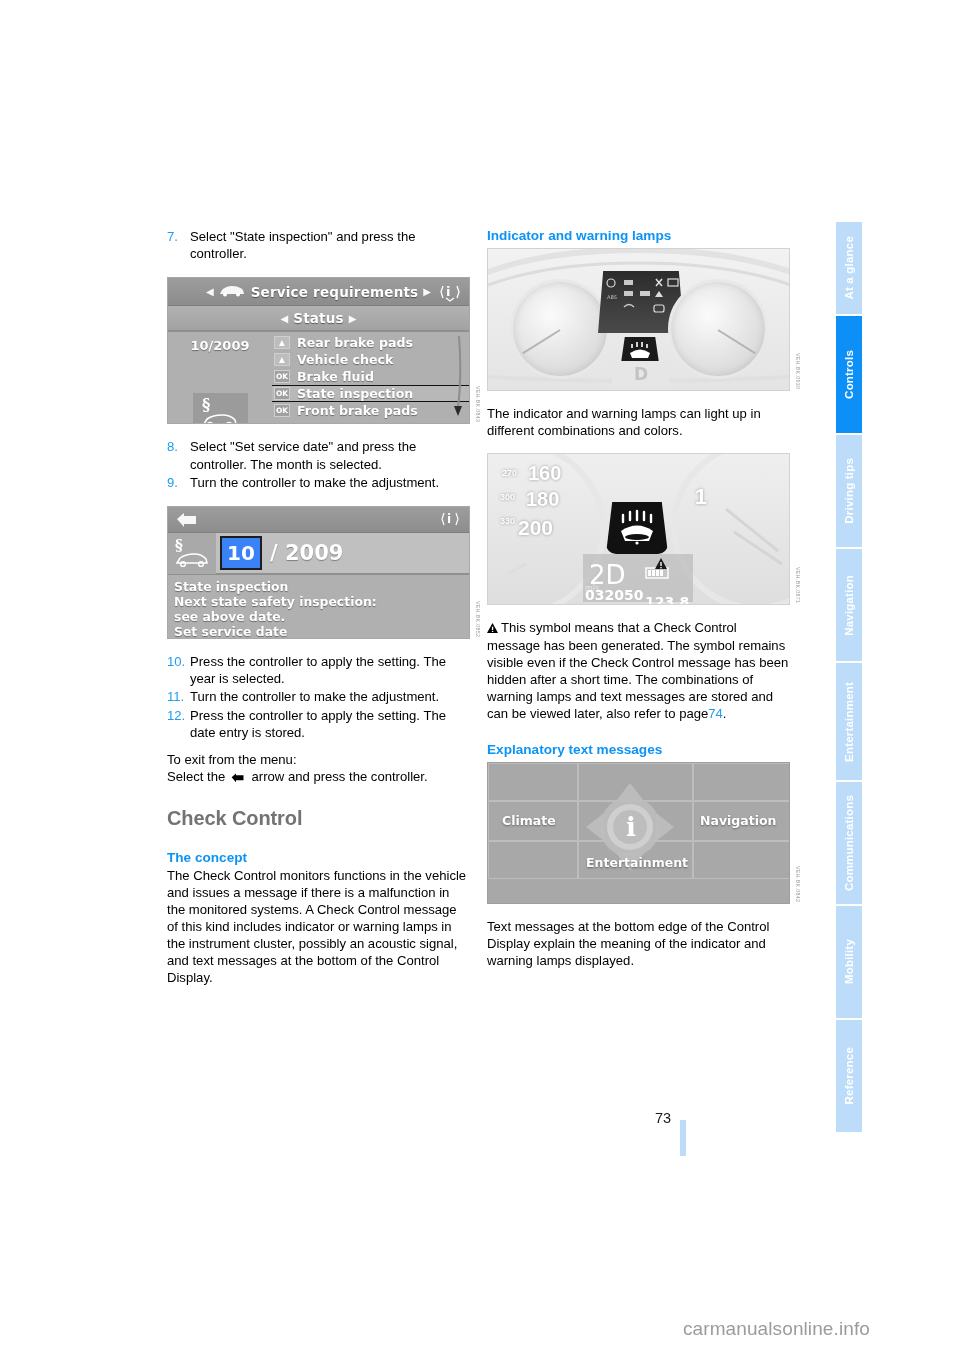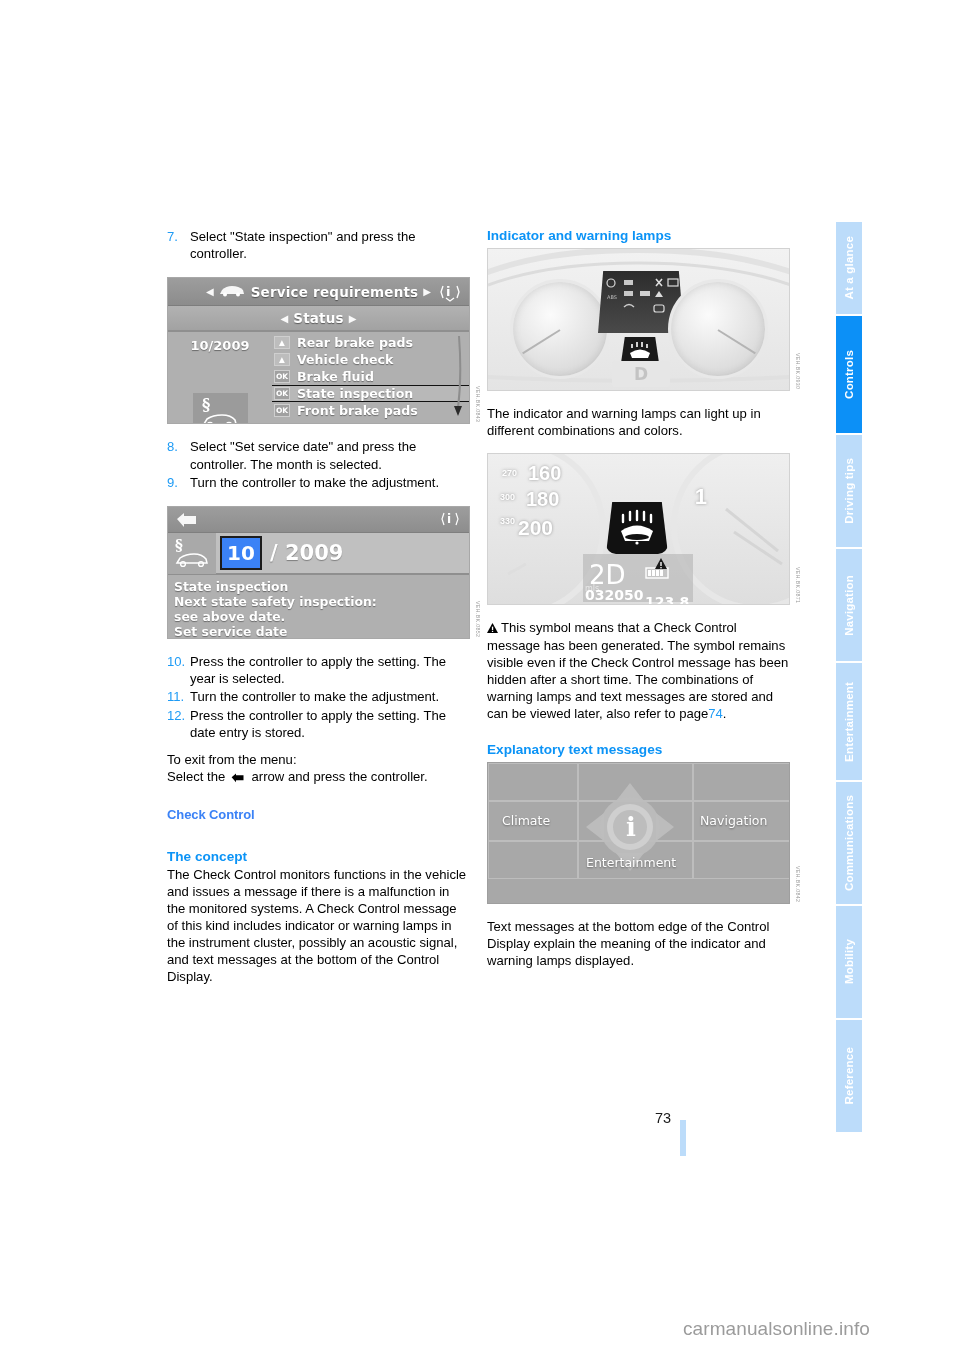--- a/index.html
+++ b/index.html
@@ -58,25 +58,25 @@
     min-width: 23px;
     flex: 0 0 23px;
   }
   .step .txt { flex: 1; font-size: 13.1px; line-height: 17.2px; }
 
   .gap-s { height: 9px; }
   .gap-m { height: 14px; }
   .gap-l { height: 20px; }
 
   h2.section {
-    color: #3b82f6;
-    font-size: 13px;
+    color: #737373;
+    font-size: 20px;
     font-weight: bold;
     letter-spacing: -0.1px;
-    margin-bottom: 18px;
+    margin-bottom: 11px;
   }
   h3.subsection {
     color: #0b93f6;
     font-size: 13.6px;
     font-weight: bold;
     margin-bottom: 2px;
   }
   h2.rcol-head {
     color: #0b93f6;
     font-size: 13.6px;
@@ -259,21 +259,21 @@
   .cdisplay {
     width: 303px; height: 142px;
     background: #a8a8a8;
     border: 1px solid #9e9e9e;
     position: relative; overflow: hidden;
     font-family: "DejaVu Sans", sans-serif;
   }
   .cd-grid { position:absolute; inset:0 0 26px 0; }
   .cd-cell { position:absolute; border:1px solid #bdbdbd; }
   .cd-lbl {
-    position:absolute; color:#ffffff; font-size:12.5px; font-weight:normal;
+    position:absolute; color:#ffffff; font-size:12.5px; font-weight:bold;
     text-shadow: 0 1px 2px rgba(0,0,0,.4);
   }
   .cd-bar {
     position:absolute; left:0; right:0; bottom:0; height:26px;
     background:#919191; border-top:1px solid #b5b5b5;
     display:flex; align-items:center; padding-left:8px; gap:7px;
   }
   .cd-bar span {
     color:#ffffff; font-size:12.4px; font-weight:bold;
     text-shadow: 0 1px 2px rgba(0,0,0,.4);

